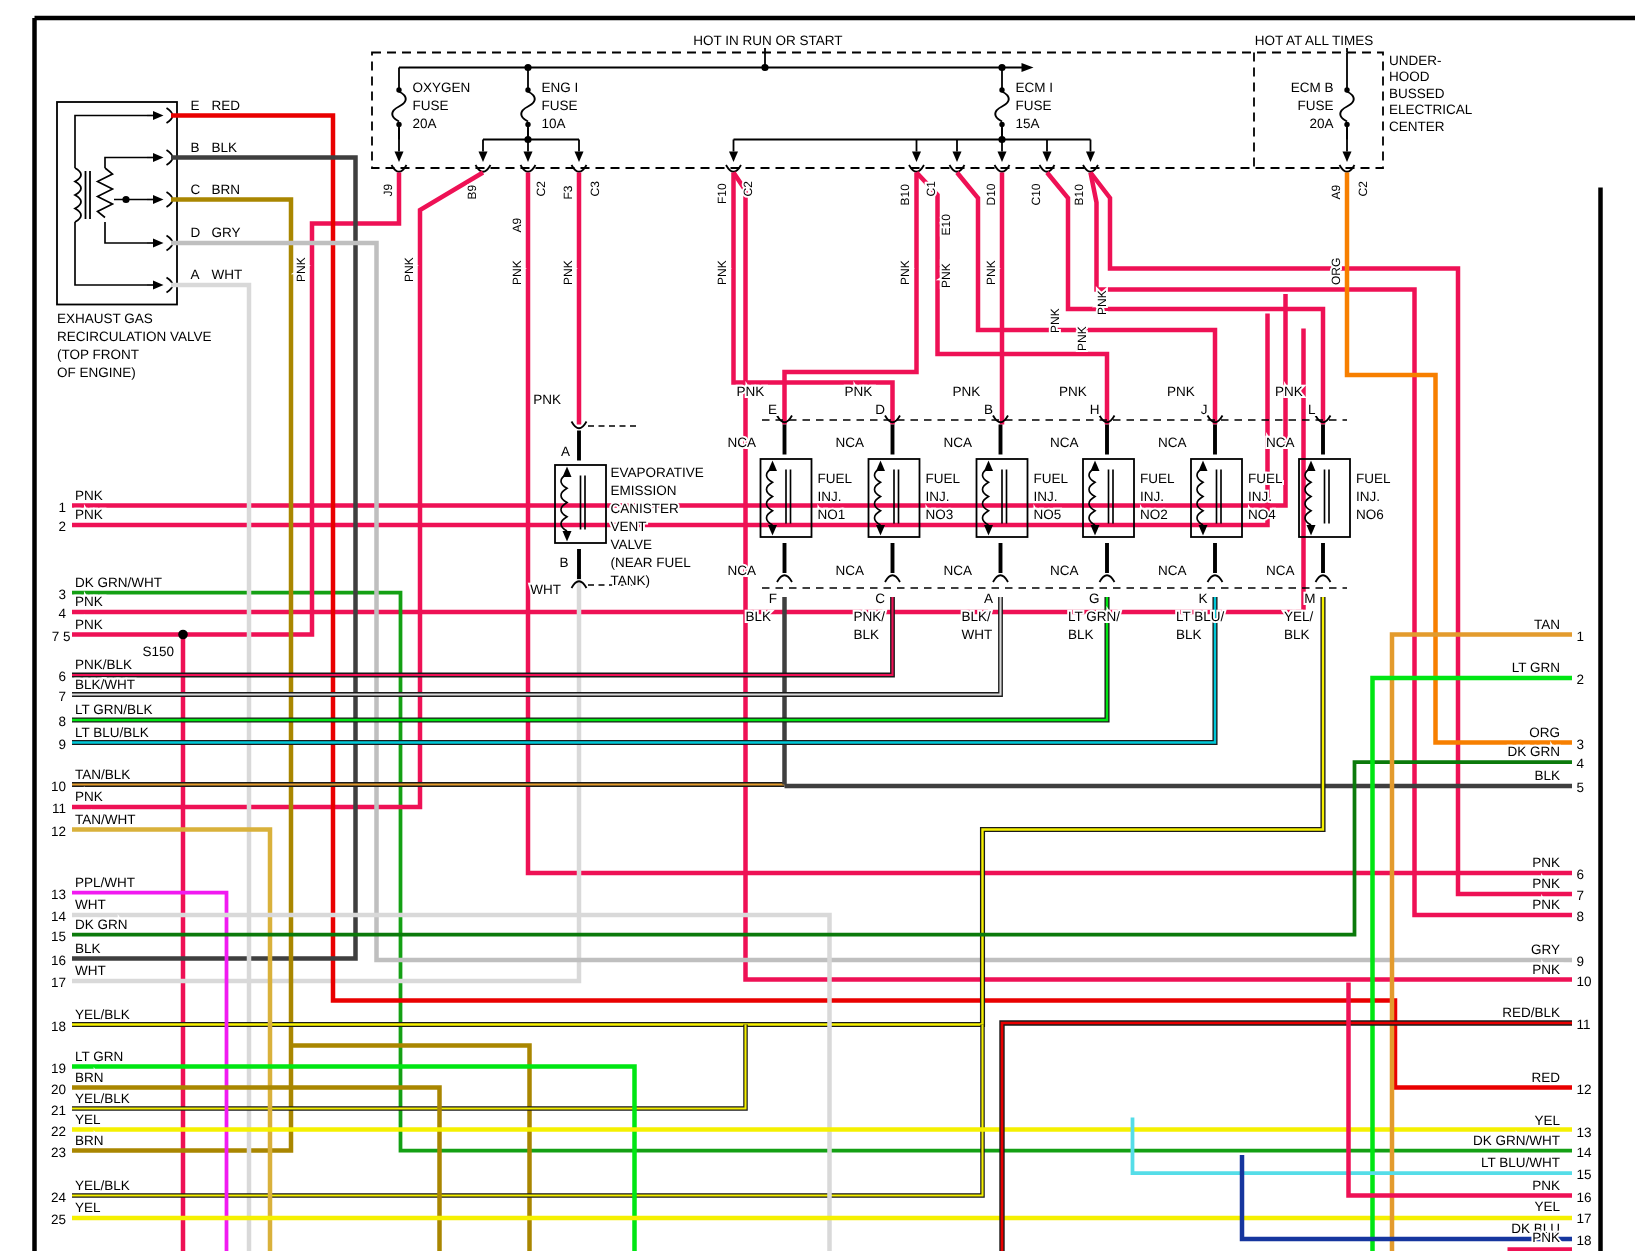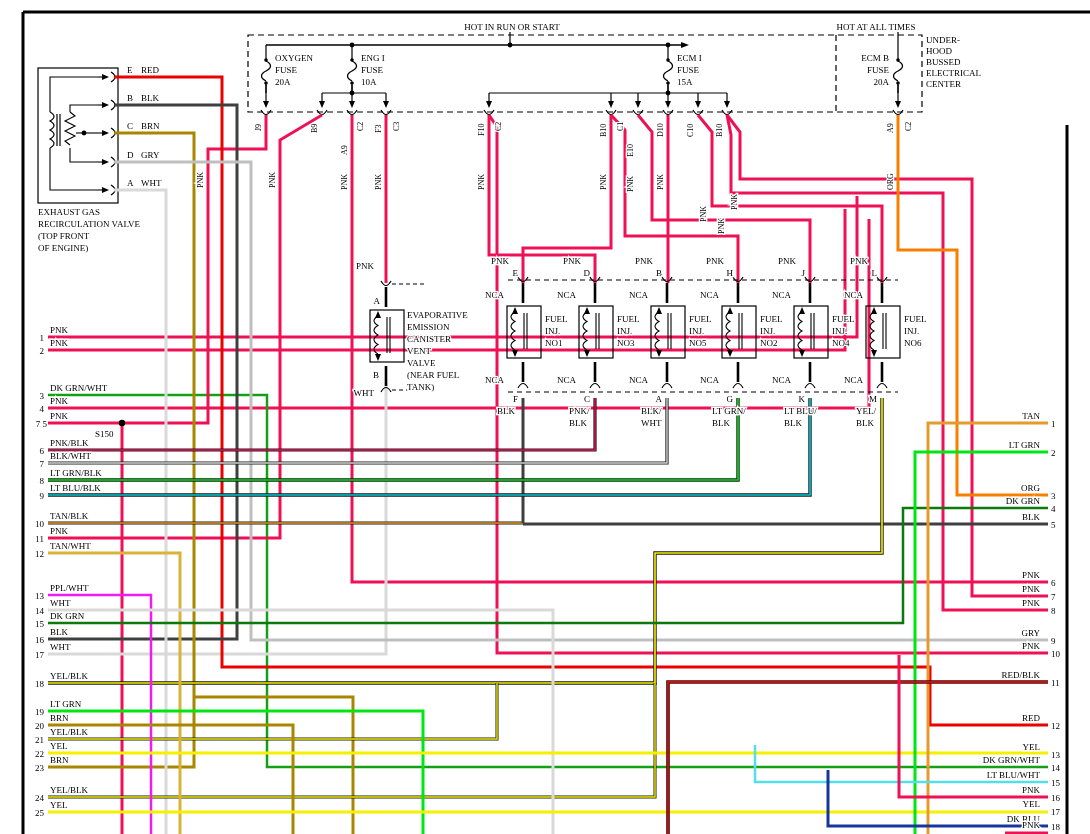--- a/index.html
+++ b/index.html
@@ -1,17 +1,17 @@
 <!DOCTYPE html>
 <html><head>
 <meta charset="utf-8">
 <style>
   html,body{margin:0;padding:0;background:#fff;}
   #stage{position:relative;width:1090px;height:834px;background:#fff;overflow:hidden;
-         font-family:Liberation Serif, serif;}
+         font-family:Liberation Sans, sans-serif;}
   svg{position:absolute;left:0;top:0;}
   text{fill:#000;}
 </style>
 </head>
 <body>
 
 <div id="stage">
   <svg id="cv" width="1090" height="834" viewBox="0 0 1090 834">
       <line x1="23" y1="12" x2="23" y2="834" stroke="#000000" stroke-width="3"></line>
       <line x1="23" y1="12" x2="1090" y2="12" stroke="#000000" stroke-width="3"></line>

